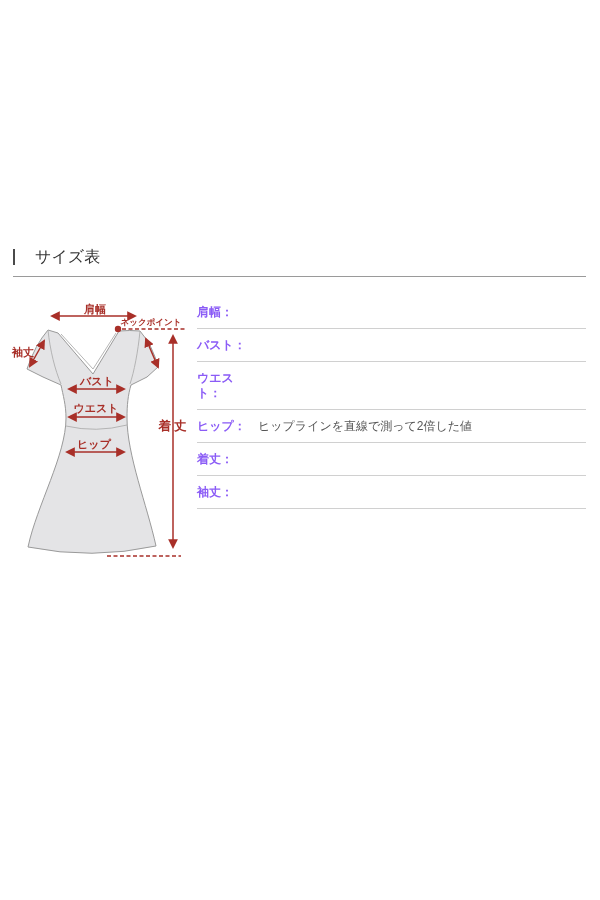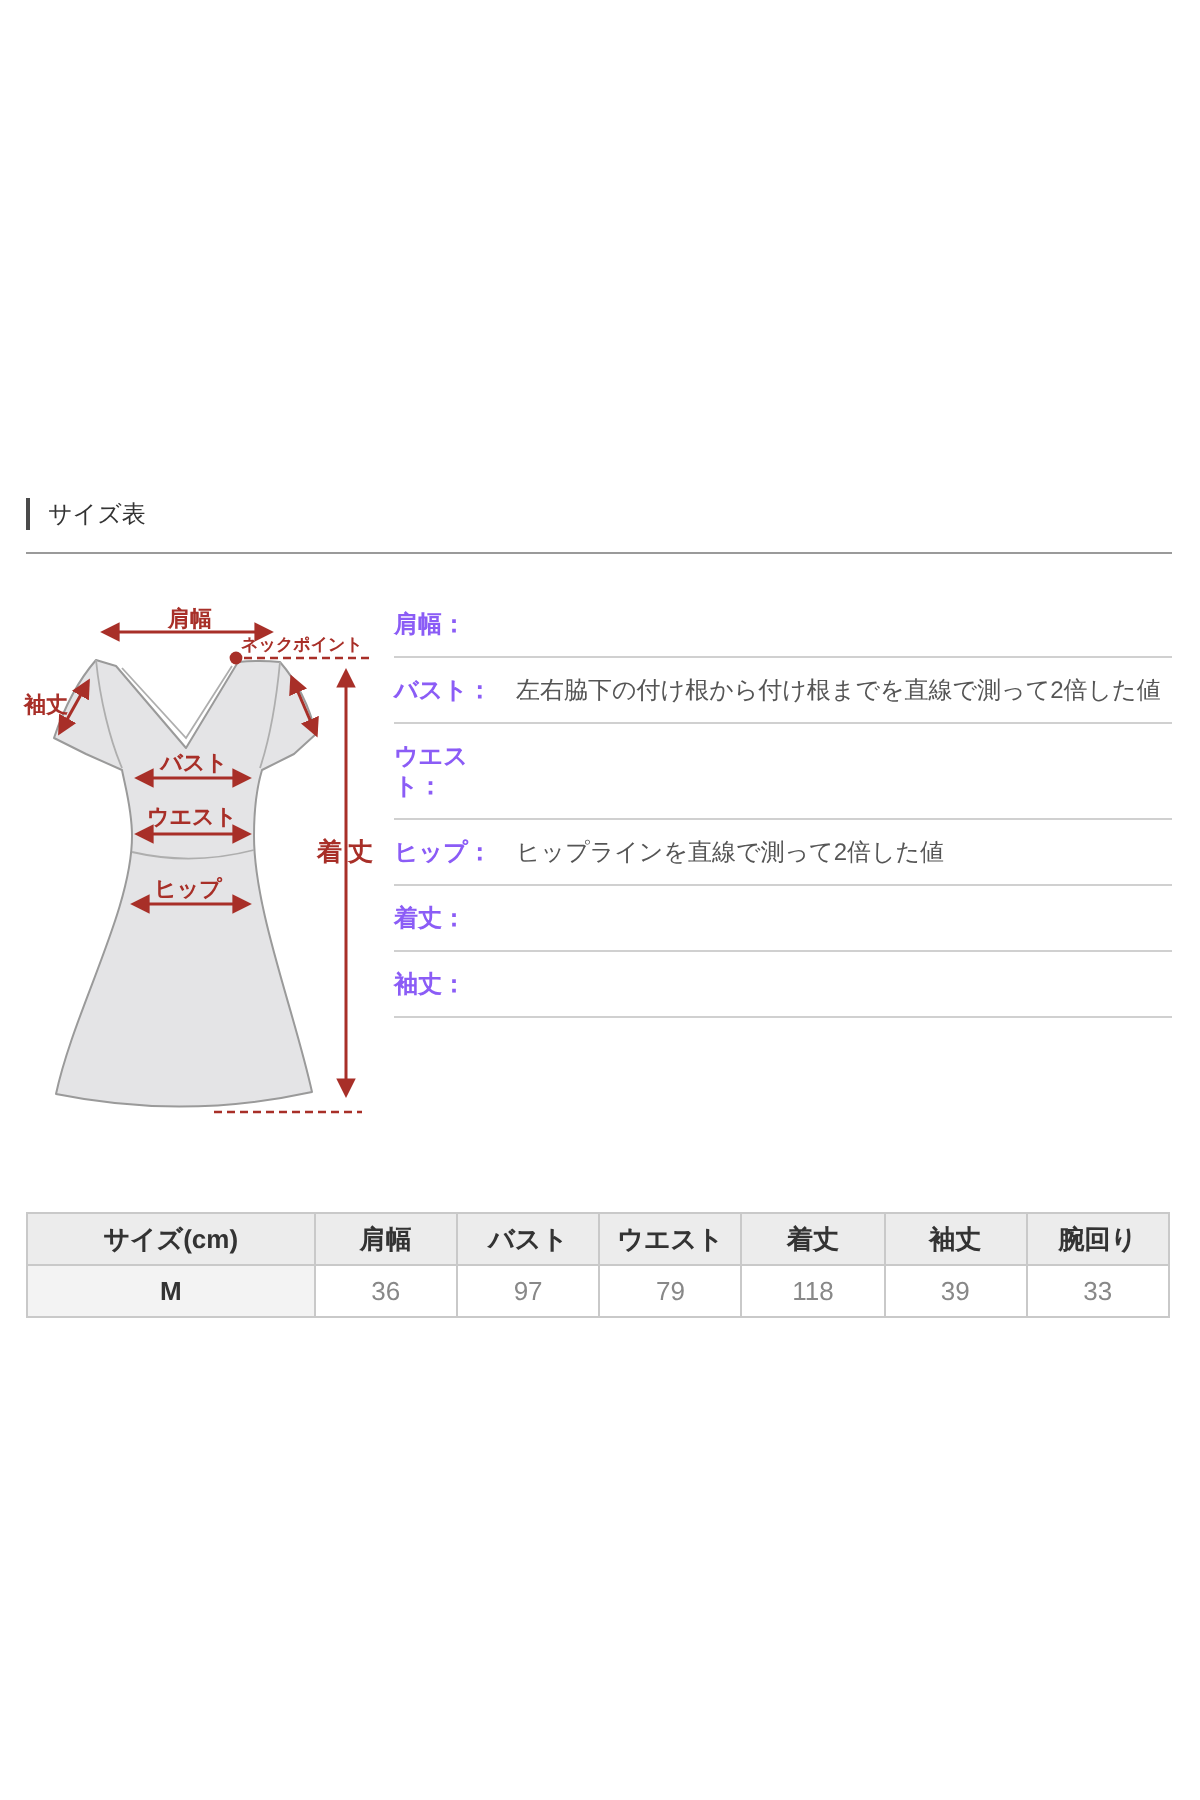--- a/index.html
+++ b/index.html
@@ -5,22 +5,22 @@
   html,body { margin:0; padding:0; }
   body {
     width:600px; height:900px; background:#ffffff; position:relative;
     font-family:"Liberation Sans","DejaVu Sans",sans-serif;
     -webkit-font-smoothing:antialiased;
   }
   .content { position:absolute; top:249px; left:13px; width:573px; }
 
   
   .page-title {
-    margin:0; font-size:12px; font-weight:400; color:#333;
-    border-left:2px solid #4a4a4a; padding-left:9px; line-height:16px;
+    margin:0; font-size:16px; font-weight:400; color:#333;
+    border-left:2px solid #4a4a4a; padding-left:20px; line-height:16px;
   }
   .title-rule { border:none; border-top:1px solid #9a9a9a; margin:11px 0 0 0; }
 
   
   .main { display:flex; margin-top:13px; align-items:flex-start; }
   .diagram-wrap { width:190px; flex-shrink:0; margin-left:-13px; }
   .dress-svg { display:block; width:190px; height:290px; }
 
   .dress-body { fill:#e4e4e6; stroke:#9a9a9a; stroke-width:1; stroke-linejoin:round; }
   .seam { fill:none; stroke:#aeaeae; stroke-width:0.9; }
@@ -114,21 +114,20 @@
     </div>
 
     <dl class="defs-list">
 
       <div class="def-row">
         <dt class="def-term">肩幅：</dt>
       </div>
 
       <div class="def-row">
         <dt class="def-term">バスト：</dt>
-        <dd class="def-desc">左右脇下の付け根から付け根までを直線で測って2倍した値</dd>
       </div>
 
       <div class="def-row">
         <dt class="def-term">ウエスト：</dt>
       </div>
 
       <div class="def-row">
         <dt class="def-term">ヒップ：</dt>
         <dd class="def-desc">ヒップラインを直線で測って2倍した値</dd>
       </div>
@@ -137,38 +136,14 @@
         <dt class="def-term">着丈：</dt>
       </div>
 
       <div class="def-row">
         <dt class="def-term">袖丈：</dt>
       </div>
 
     </dl>
   </div>
 
-  <table class="size-table">
-    <thead>
-      <tr>
-        <th class="col-size">サイズ(cm)</th>
-        <th>肩幅</th>
-        <th>バスト</th>
-        <th>ウエスト</th>
-        <th>着丈</th>
-        <th>袖丈</th>
-        <th>腕回り</th>
-      </tr>
-    </thead>
-    <tbody>
-      <tr>
-        <td class="size-cell">M</td>
-        <td>36</td>
-        <td>97</td>
-        <td>79</td>
-        <td>118</td>
-        <td>39</td>
-        <td>33</td>
-      </tr>
-    </tbody>
-  </table>
 
 </div>
 
 </body></html>

